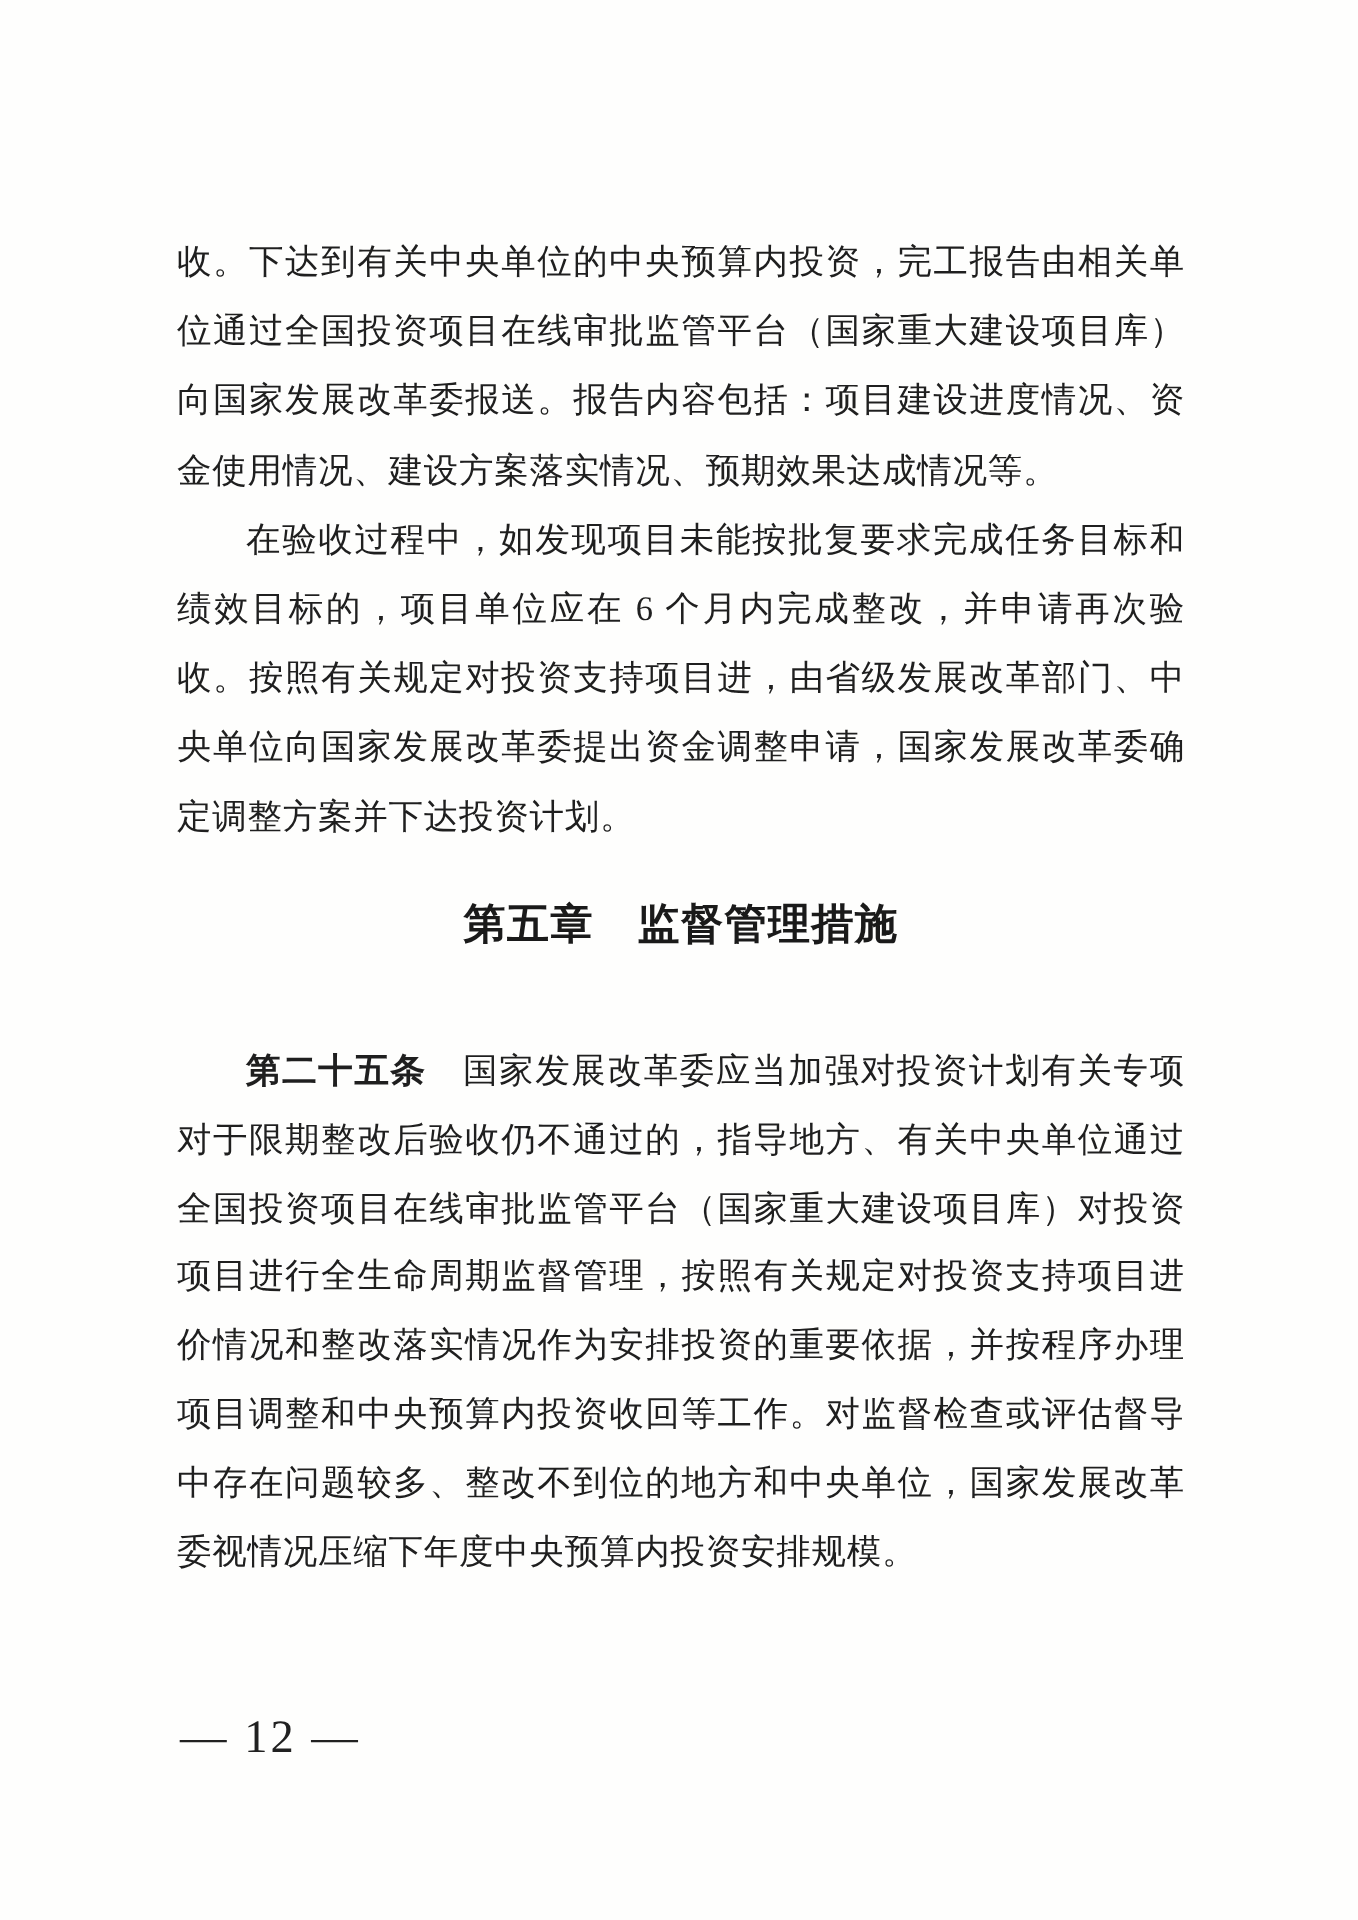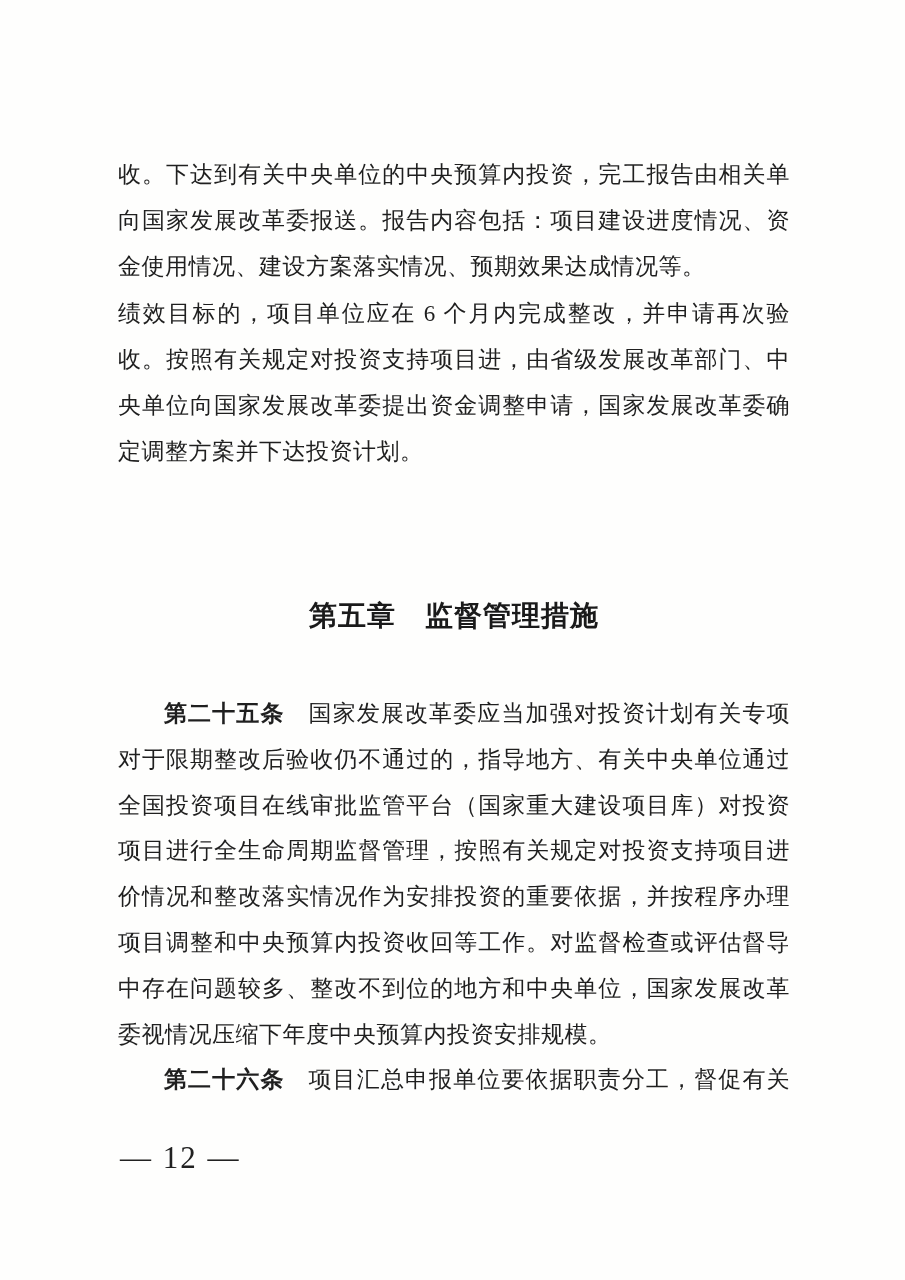--- a/index.html
+++ b/index.html
@@ -63,44 +63,43 @@
   }
 </style>
 </head>
 <body>
 
 <div class="page">
 
   <div class="text-block block-ab">
     <div>
       <div class="line">收。下达到有关中央单位的中央预算内投资，完工报告由相关单</div>
+      <div class="line">位通过全国投资项目在线审批监管平台（国家重大建设项目库）</div>
       <div class="line">向国家发展改革委报送。报告内容包括：项目建设进度情况、资</div>
       <div class="line last">金使用情况、建设方案落实情况、预期效果达成情况等。</div>
     </div>
     <div>
+      <div class="line indent">在验收过程中，如发现项目未能按批复要求完成任务目标和</div>
       <div class="line">绩效目标的，项目单位应在 6 个月内完成整改，并申请再次验</div>
       <div class="line">收。按照有关规定对投资支持项目进，由省级发展改革部门、中</div>
       <div class="line">央单位向国家发展改革委提出资金调整申请，国家发展改革委确</div>
       <div class="line last">定调整方案并下达投资计划。</div>
     </div>
   </div>
 
   <div class="chapter-heading">第五章　监督管理措施</div>
 
   <div class="text-block block-cd">
     <div>
       <div class="line indent"><span class="article-no">第二十五条</span><span>　国家发展改革委应当加强对投资计划有关专项</span></div>
       <div class="line">对于限期整改后验收仍不通过的，指导地方、有关中央单位通过</div>
       <div class="line">全国投资项目在线审批监管平台（国家重大建设项目库）对投资</div>
       <div class="line">项目进行全生命周期监督管理，按照有关规定对投资支持项目进</div>
       <div class="line">价情况和整改落实情况作为安排投资的重要依据，并按程序办理</div>
       <div class="line">项目调整和中央预算内投资收回等工作。对监督检查或评估督导</div>
       <div class="line">中存在问题较多、整改不到位的地方和中央单位，国家发展改革</div>
       <div class="line last">委视情况压缩下年度中央预算内投资安排规模。</div>
     </div>
-    <div>
-      <div class="line indent"><span class="article-no">第二十六条</span><span>　项目汇总申报单位要依据职责分工，督促有关</span></div>
-    </div>
   </div>
 
   <div class="page-footer">— 12 —</div>
 
 </div>
 
 </body></html>

